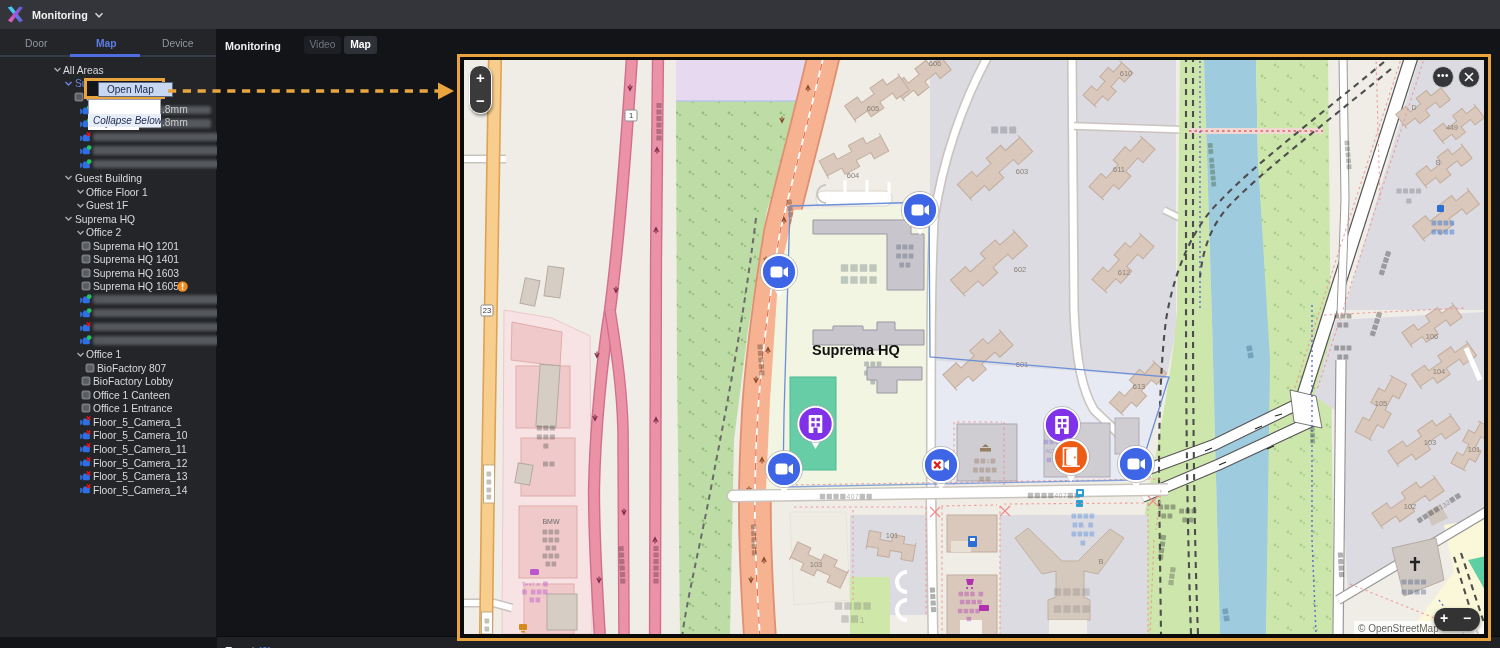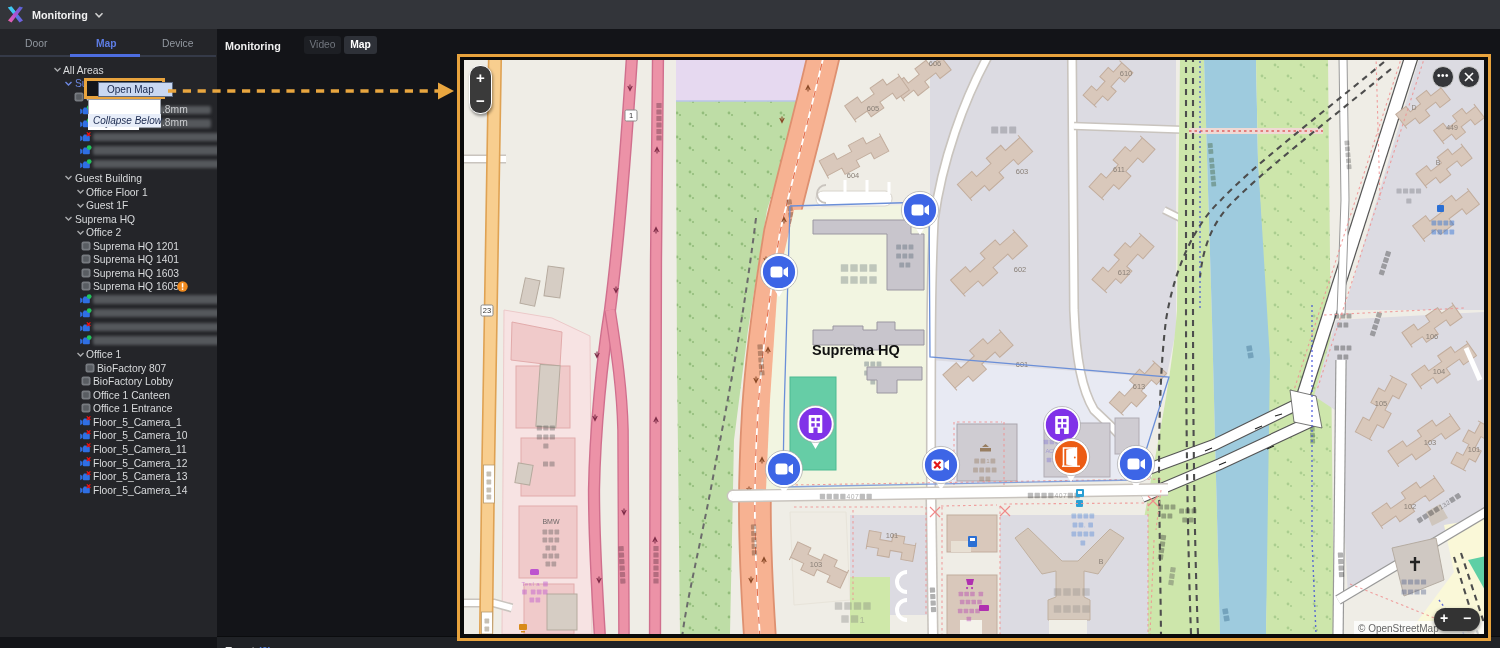--- a/index.html
+++ b/index.html
@@ -1,18 +1,18 @@
 <!DOCTYPE html>
 <html><head>
 <meta charset="utf-8">
 <style>
 html,body{margin:0;padding:0;width:1500px;height:648px;overflow:hidden;background:#131418;font-family:"Liberation Sans",sans-serif;}
 .abs{position:absolute;}
 #topbar{left:0;top:0;width:1500px;height:29px;background:#33353a;}
-#sidebar{left:0;top:29px;width:216px;height:608px;background:#242529;padding-left:14px;}
+#sidebar{left:0;top:29px;width:216px;height:608px;background:#242529;}
 .tab{position:absolute;top:9px;font-size:10.3px;color:#9298a0;}
 .row{position:absolute;height:13.5px;line-height:14px;white-space:nowrap;font-size:10.3px;color:#d9dbdd;margin-left:46px;}
 .blur{position:absolute;background:#55585c;border-radius:2px;filter:blur(1.4px);}
 </style>
 </head>
 <body>
 <div id="stage" class="abs" style="left:0;top:0;width:1500px;height:648px">
 
 <div id="topbar" class="abs">
 

